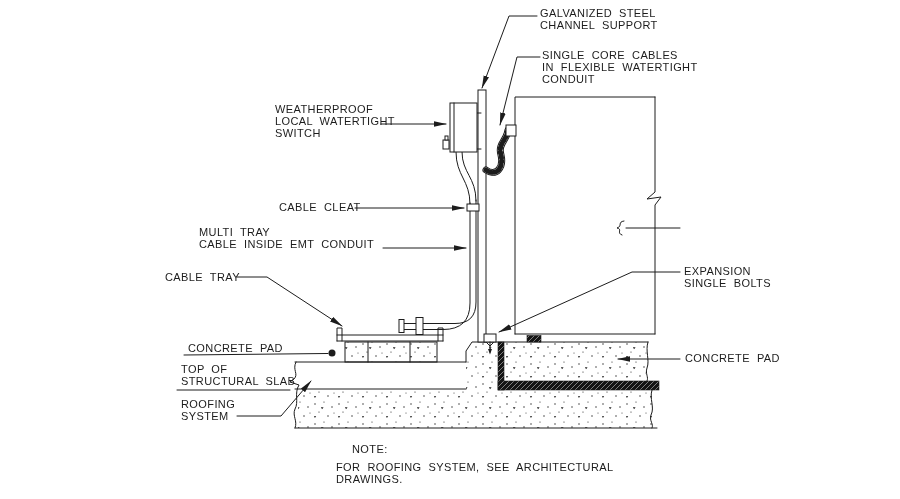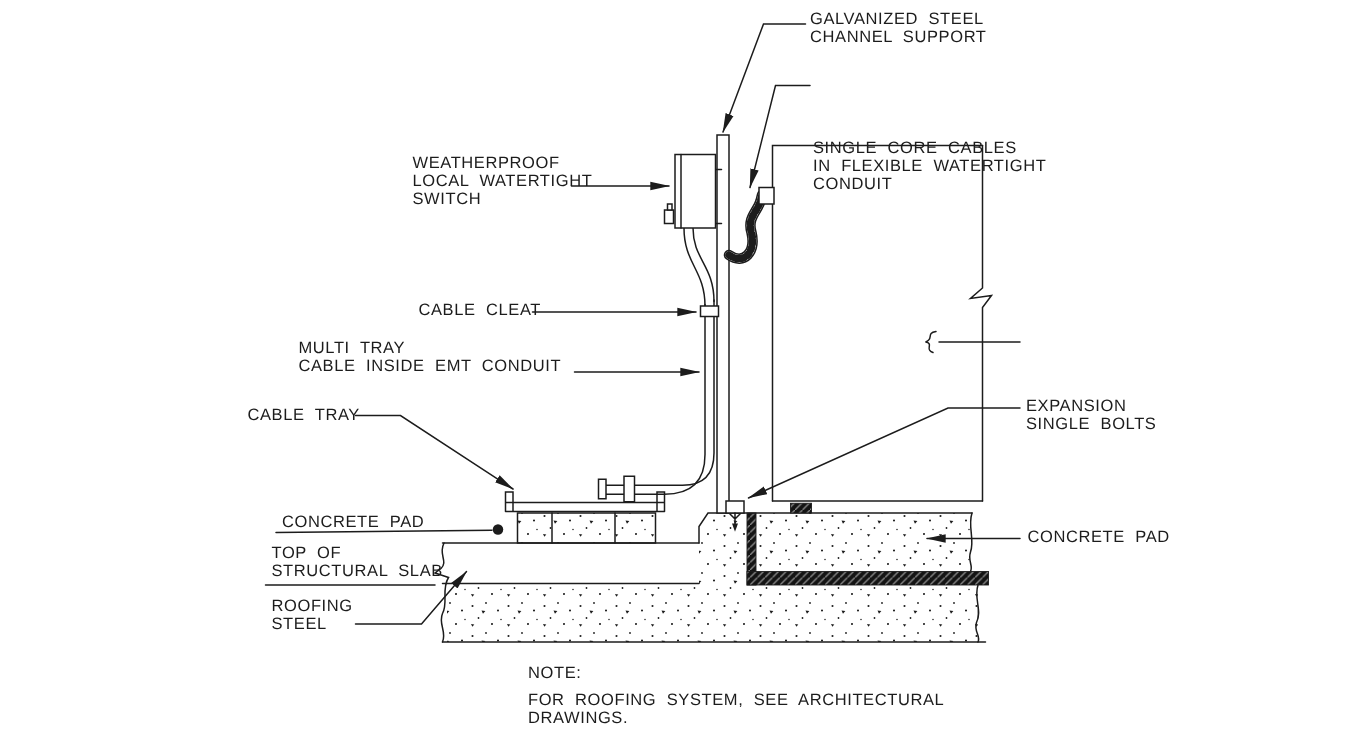--- a/index.html
+++ b/index.html
@@ -124,34 +124,34 @@
       <path d="M237,416 H281 L311,381" marker-end="url(#arr)"></path>
       <path d="M680,228 H626"></path>
       <path d="M624,221 C617,222 623,226 617,228 C623,229 616,233 622,235"></path>
       <path d="M680,272 H632 L499,332" marker-end="url(#arr)"></path>
       <path d="M680,359 H618" marker-end="url(#arr)"></path>
     </g>
   </svg>
 
   <div class="lbl" style="left:540px; top:7px;">GALVANIZED STEEL
 CHANNEL SUPPORT</div>
-  <div class="lbl" style="left:542px; top:49px;margin-top:44px;">SINGLE CORE CABLES
+  <div class="lbl" style="left:542px; top:49px;">SINGLE CORE CABLES
 IN FLEXIBLE WATERTIGHT
 CONDUIT</div>
   <div class="lbl" style="left:275px; top:103px;">WEATHERPROOF
 LOCAL WATERTIGHT
 SWITCH</div>
   <div class="lbl" style="left:279px; top:201px;">CABLE CLEAT</div>
   <div class="lbl" style="left:199px; top:226px;">MULTI TRAY
 CABLE INSIDE EMT CONDUIT</div>
   <div class="lbl" style="left:165px; top:271px;">CABLE TRAY</div>
   <div class="lbl" style="left:188px; top:342px;">CONCRETE PAD</div>
   <div class="lbl" style="left:181px; top:363px;">TOP OF
 STRUCTURAL SLAB</div>
   <div class="lbl" style="left:181px; top:398px;">ROOFING
-STEEL</div>
+SYSTEM</div>
   <div class="lbl" style="left:684px; top:265px;">EXPANSION
 SINGLE BOLTS</div>
   <div class="lbl" style="left:685px; top:352px;">CONCRETE PAD</div>
   <div class="lbl" style="left:352px; top:443px;">NOTE:</div>
-  <div class="lbl note-body" style="left:352px; top:461px;">FOR ROOFING SYSTEM, SEE ARCHITECTURAL
+  <div class="lbl note-body" style="left:336px; top:461px;">FOR ROOFING SYSTEM, SEE ARCHITECTURAL
 DRAWINGS.</div>
 </div>
 
 </body></html>

